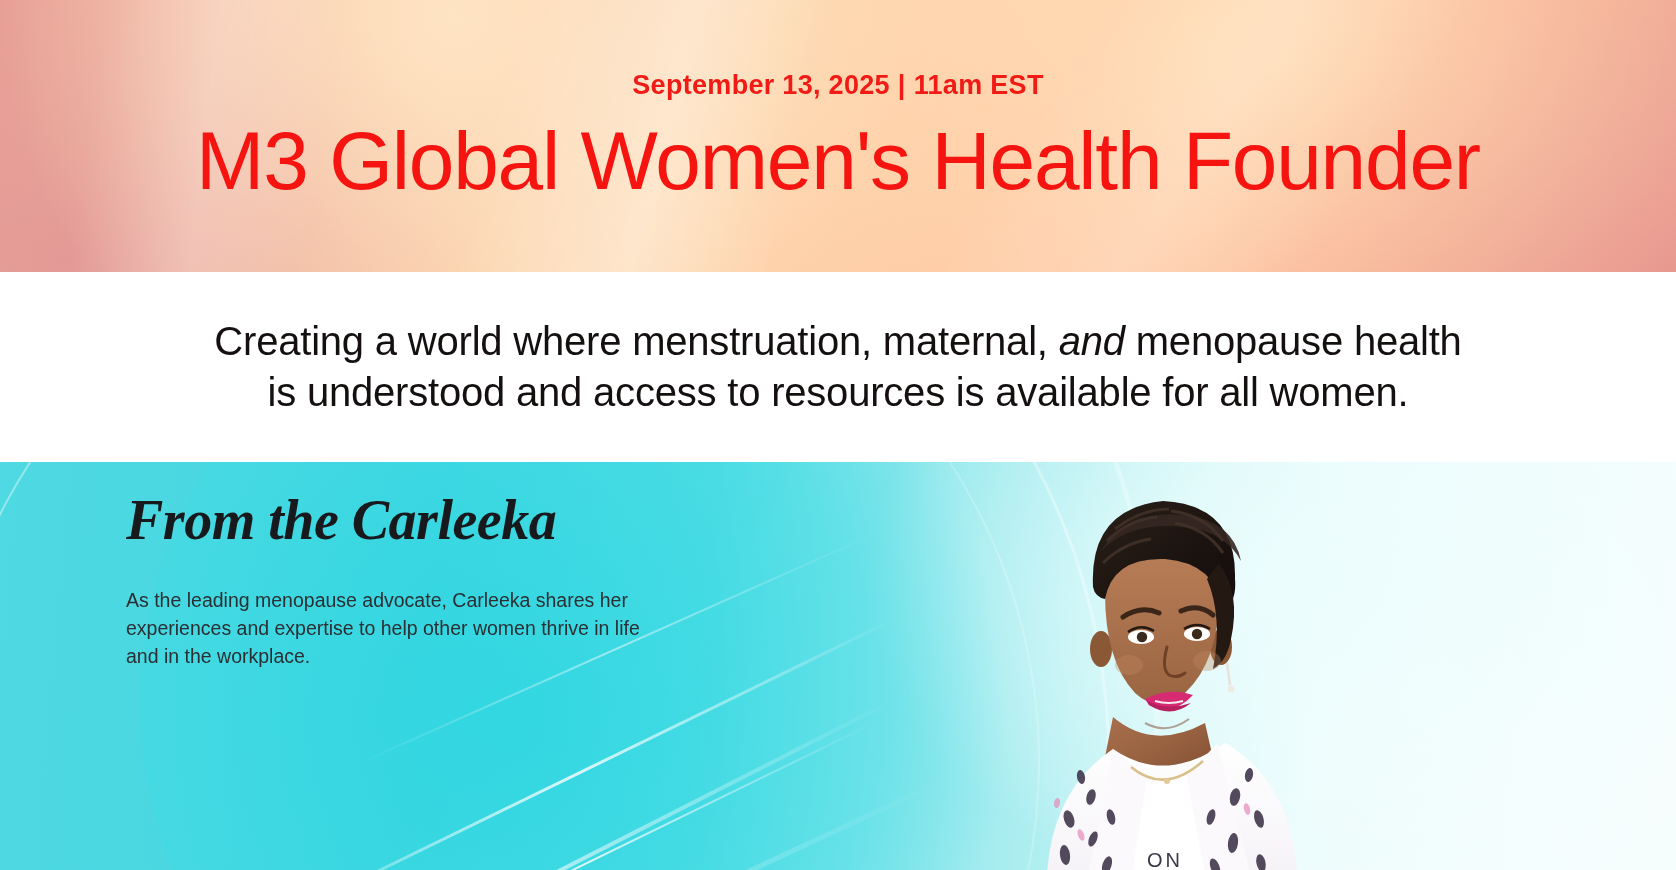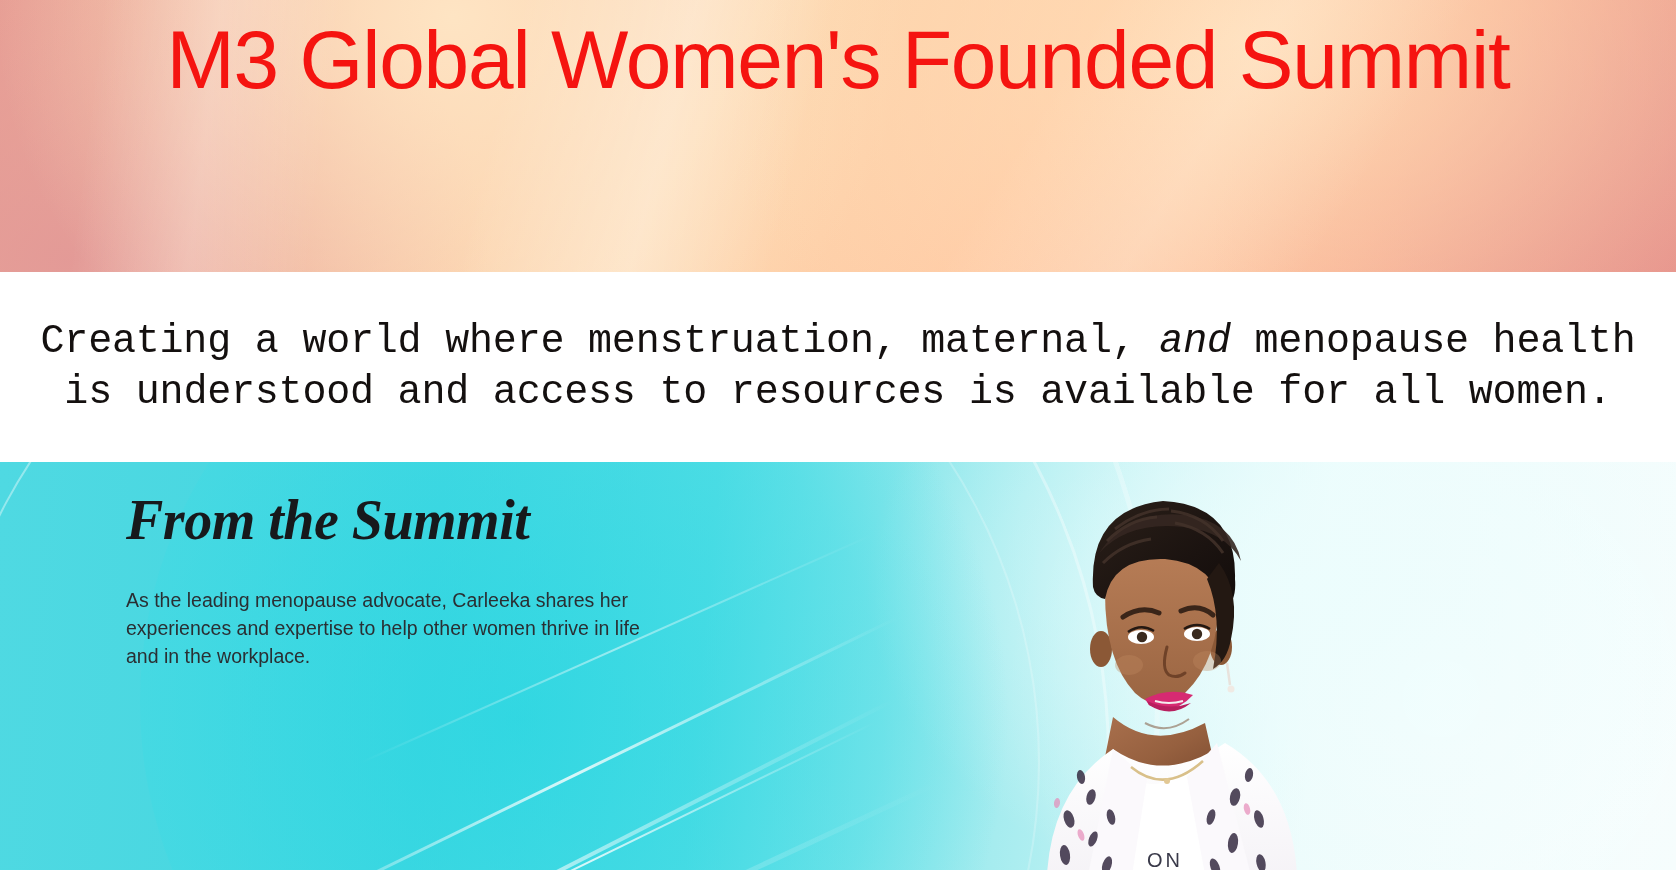--- a/index.html
+++ b/index.html
@@ -56,21 +56,21 @@
   }
 
   
   .tagline-band{
     width:100%; height:190px;
     background:#ffffff;
     display:flex; align-items:center; justify-content:center;
   }
   .tagline{
     text-align:center;
-    font-family:Liberation Mono, monospace;
+    font-family:Liberation Sans, sans-serif;
     font-size:40px;
     line-height:1.28;
     color:#14100f;
     letter-spacing:-0.2px;
   }
   .tagline em{ font-style:italic; }
 
   
   .founder{
     position:relative;
@@ -168,21 +168,24 @@
   }
   .portrait svg{ display:block; width:100%; height:100%; }
 </style>
 </head>
 <body>
 
 <div class="page">
 
   <header class="hero">
     <div class="hero-inner">
-      <h1 class="hero-title">M3 Global Women's Founded Summit</h1>
+      <div class="event-meta">
+        <span>September 13, 2025</span><span class="sep">|</span><span>11am EST</span>
+      </div>
+      <h1 class="hero-title">M3 Global Women's Health Founder</h1>
     </div>
   </header>
 
   <section class="tagline-band">
     <div class="tagline">
       <span>Creating a world where menstruation, maternal, </span><em>and</em><span> menopause health</span><br>
       <span>is understood and access to resources is available for all women.</span>
     </div>
   </section>
 
@@ -194,21 +197,21 @@
       <div class="arc arc-a"></div>
       <div class="arc arc-c"></div>
       <div class="streak s4"></div>
       <div class="streak s1"></div>
       <div class="streak s2"></div>
       <div class="streak s3"></div>
       <div class="streak s5"></div>
     </div>
 
     <div class="founder-copy">
-      <h2 class="founder-heading">From the Summit</h2>
+      <h2 class="founder-heading">From the Carleeka</h2>
       <div class="founder-body">
         <p>As the leading menopause advocate, Carleeka shares her experiences and expertise to help other women thrive in life and in the workplace.</p>
       </div>
     </div>
 
     <div class="portrait">
       <svg viewBox="0 0 330 440" xmlns="http://www.w3.org/2000/svg">
         <defs>
           <clipPath id="pclip">
               <rect x="0" y="0" width="330" height="440"></rect>

